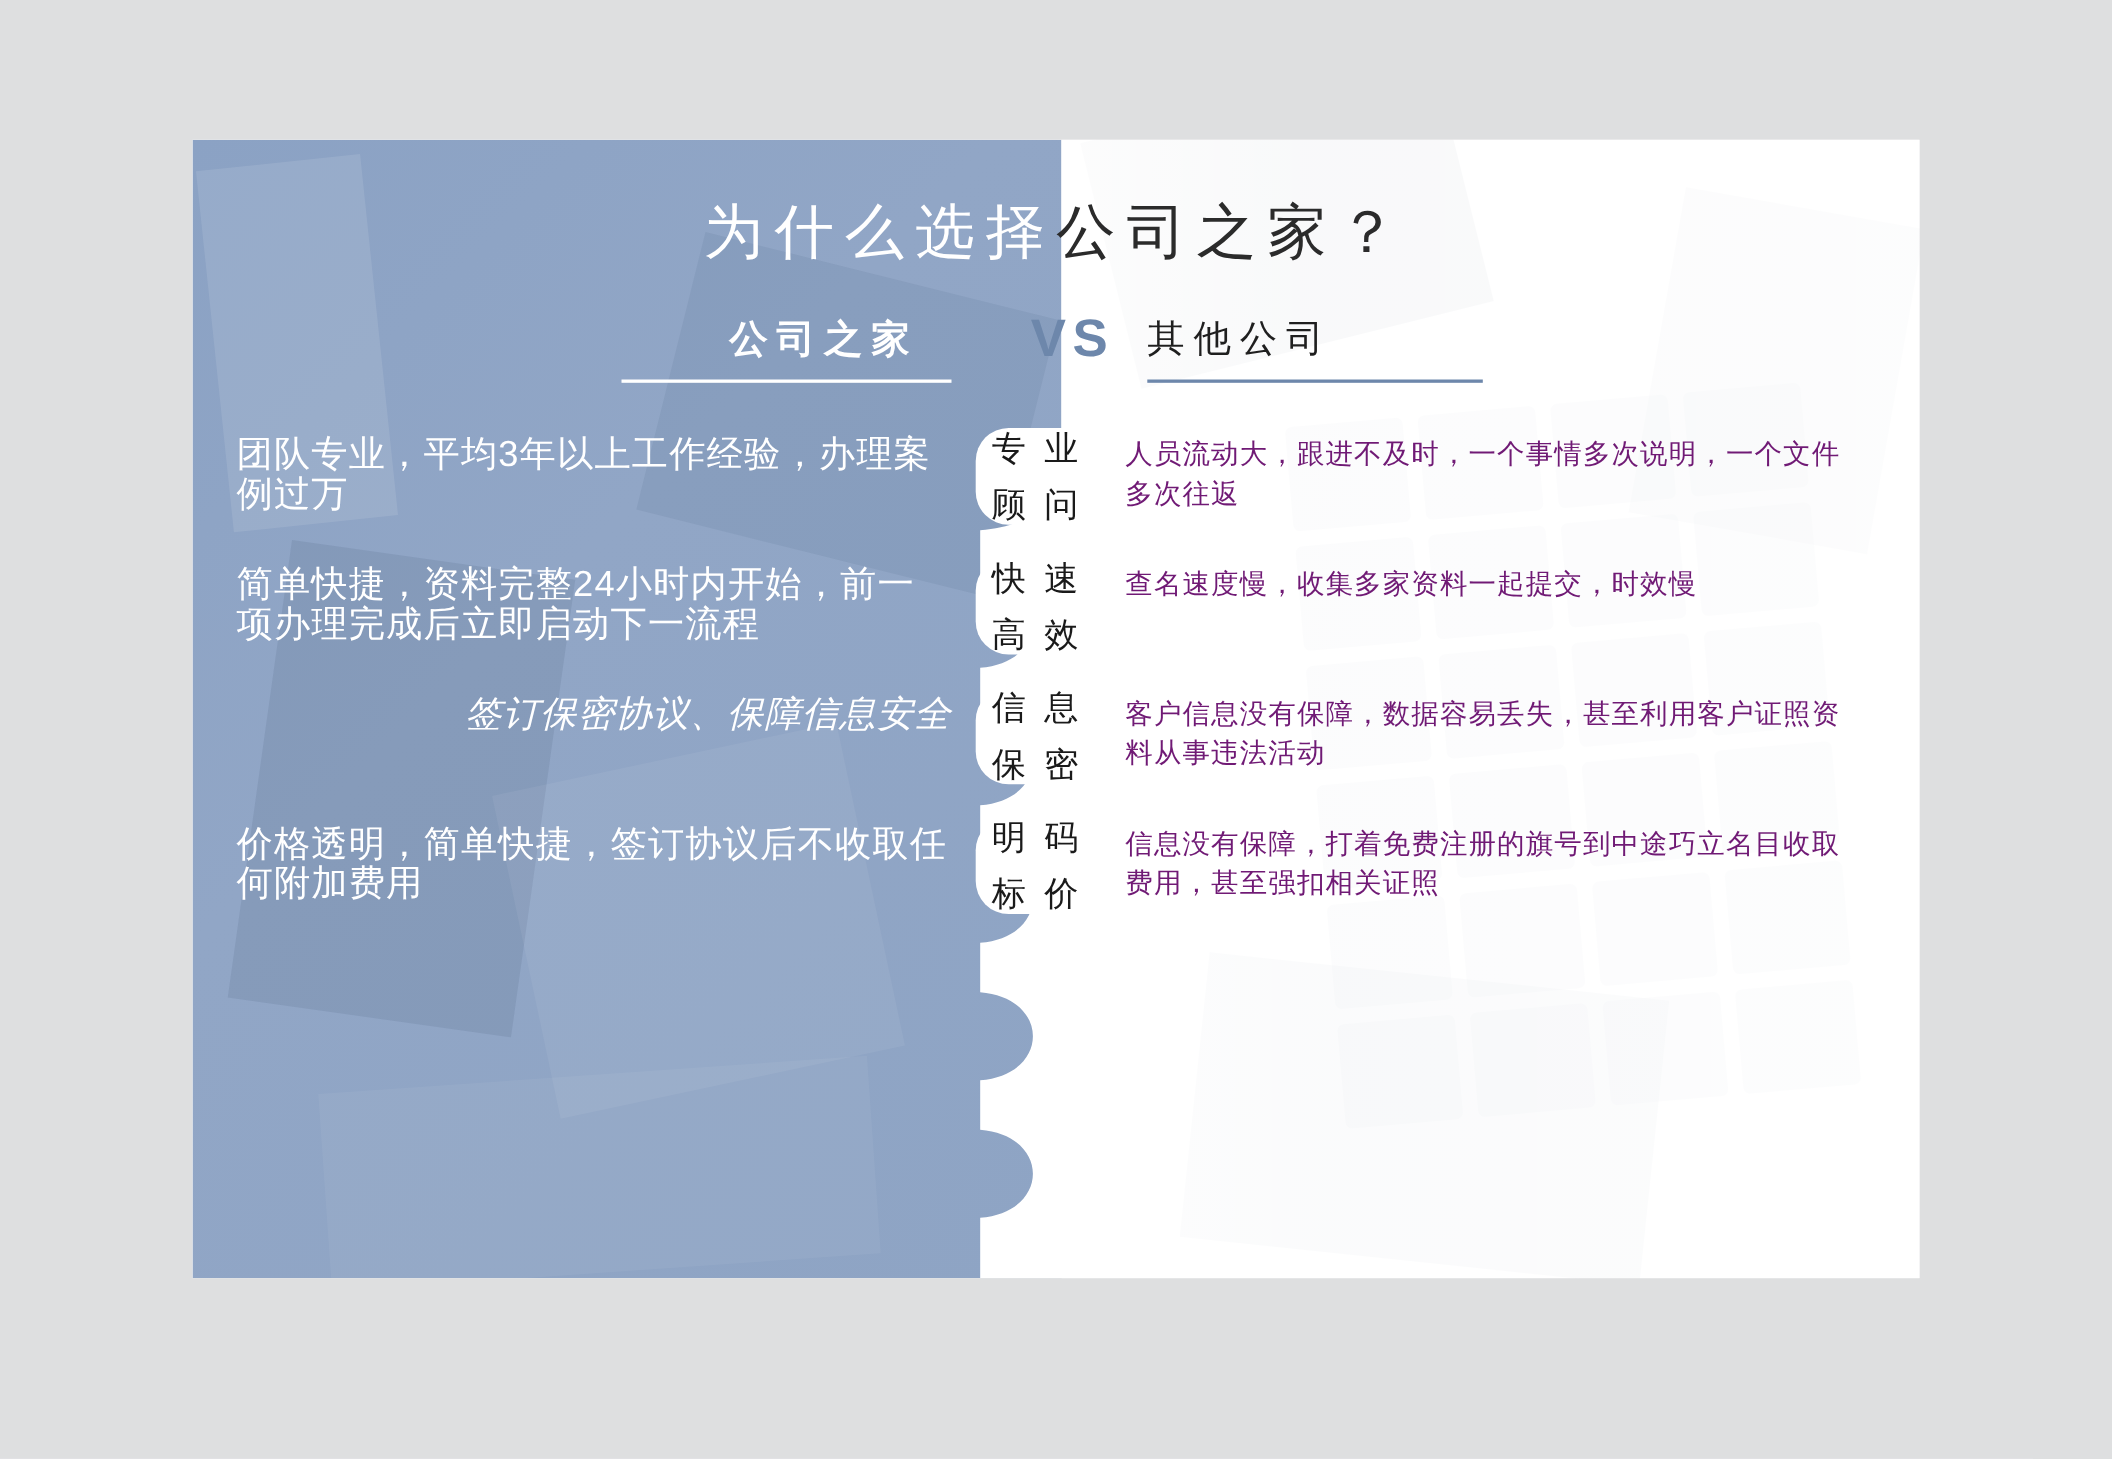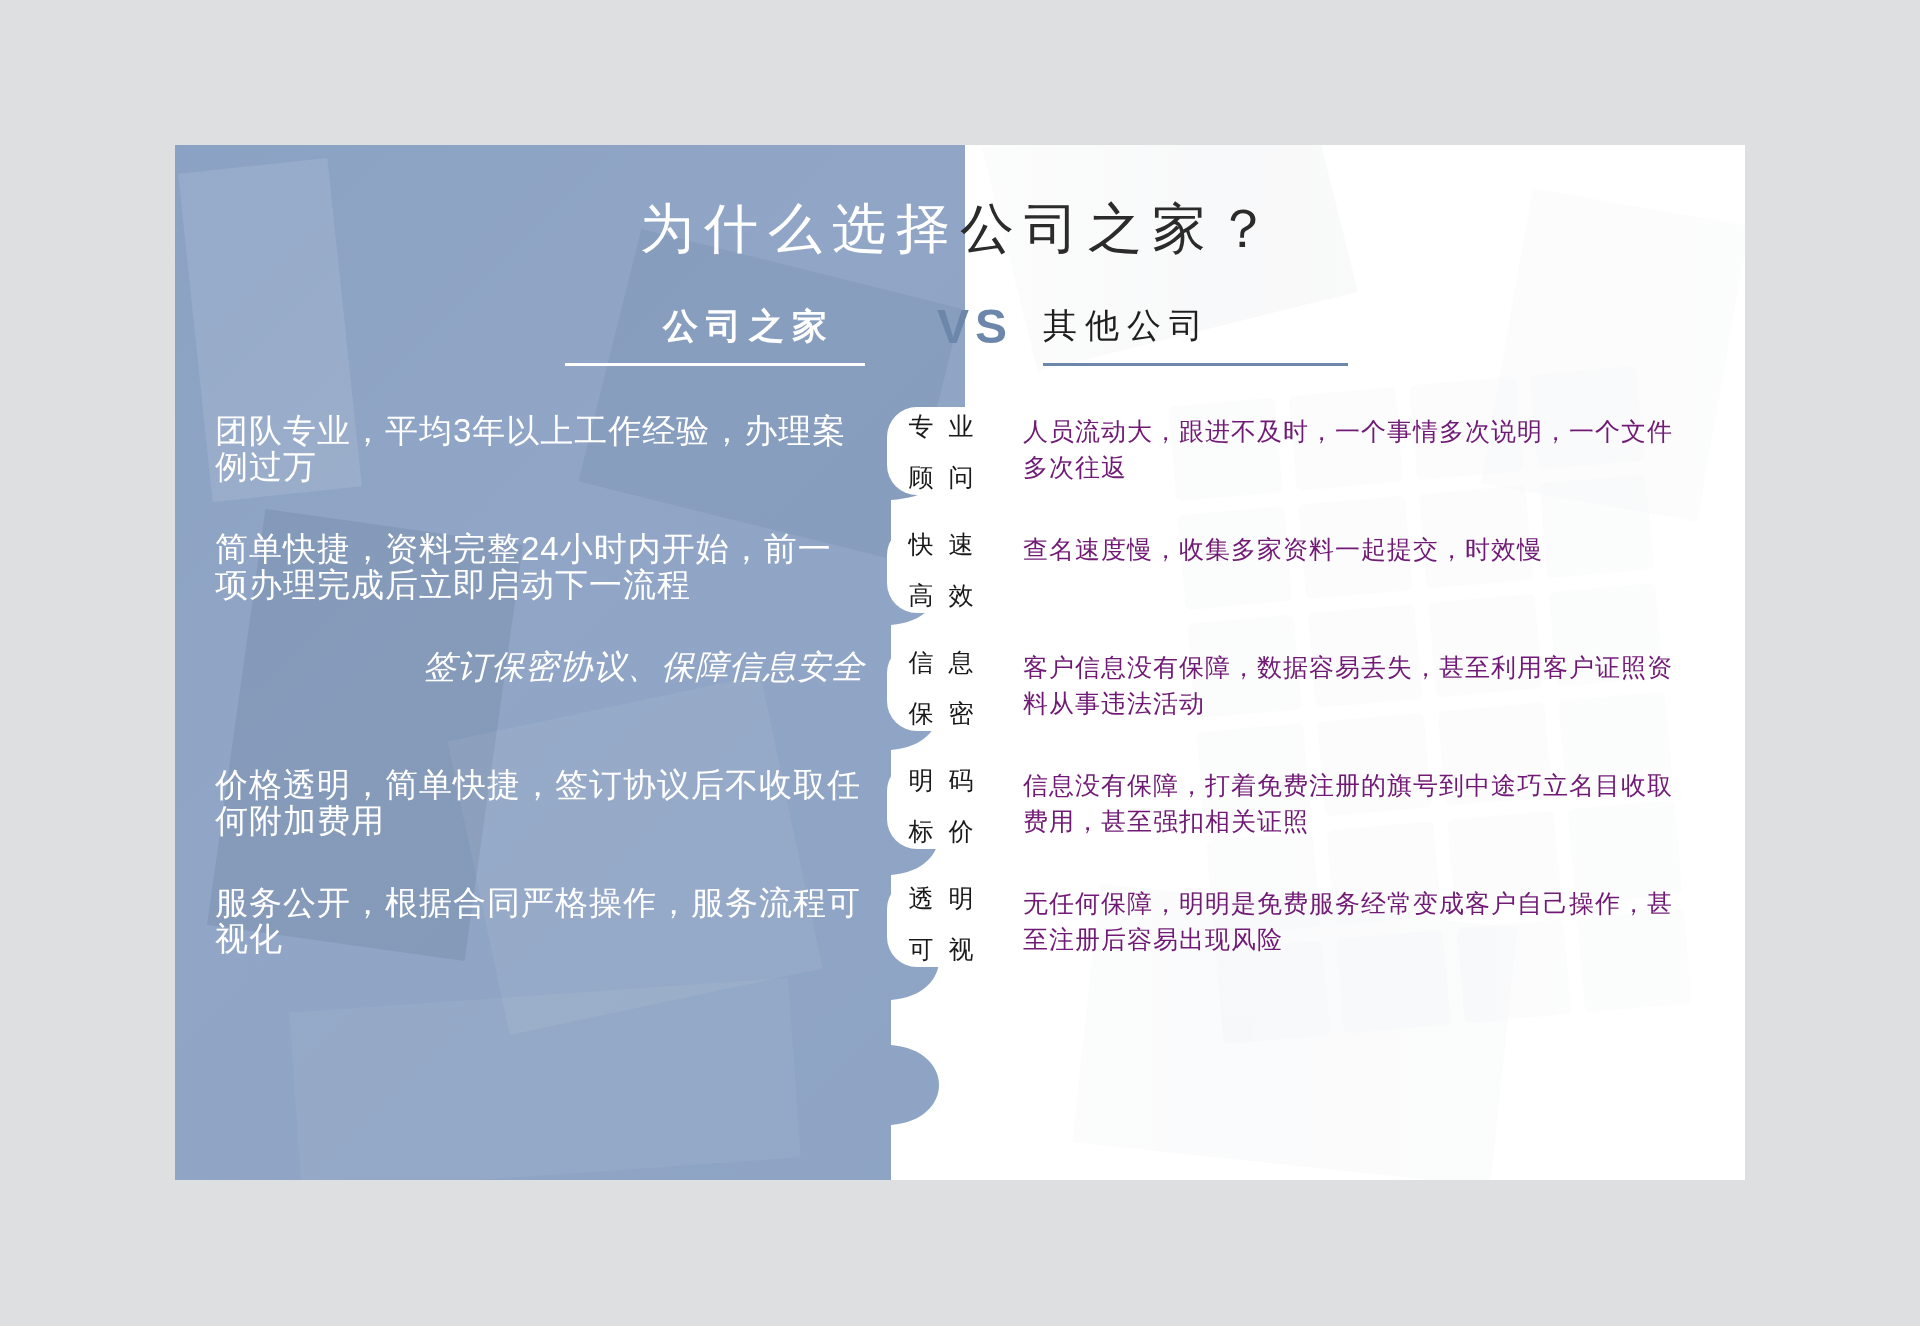--- a/index.html
+++ b/index.html
@@ -14,21 +14,21 @@
     position: relative;
     width: 1920px;
     height: 1326px;
     background: #dedfe0;
     overflow: hidden;
   }
   
   .card {
     position: absolute;
     left: 175px;
-    top: 145px;
+    top: 127px;
     width: 1570px;
     height: 1035px;
     background: #ffffff;
     overflow: hidden;
   }
   
   .left-panel {
     position: absolute;
     left: 0;
     top: 0;
@@ -190,21 +190,21 @@
     top: -6px;
     width: 108px;
     min-height: 88px;
     background: #ffffff;
     border-radius: 30px;
     display: flex;
     flex-direction: column;
     align-items: center;
     justify-content: center;
     color: #1a1a1a;
-    font-size: 25px;
+    font-size: 31px;
     line-height: 36px;
     letter-spacing: 4px;
     font-weight: 500;
     box-shadow: 0 0 0 0 rgba(0,0,0,0);
     z-index: 9;
     gap: 15px;
   }
   .row-pill span { display: block; text-align: center; padding-left: 4px;}
   .row-right {
     position: absolute;
@@ -311,24 +311,16 @@
 
       <div class="row">
         <div class="row-left">价格透明，简单快捷，签订协议后不收取任何附加费用</div>
         <div class="row-pill">
           <span>明 码</span>
           <span>标 价</span>
         </div>
         <div class="row-right">信息没有保障，打着免费注册的旗号到中途巧立名目收取费用，甚至强扣相关证照</div>
       </div>
 
-      <div class="row">
-        <div class="row-left">服务公开，根据合同严格操作，服务流程可视化</div>
-        <div class="row-pill">
-          <span>透 明</span>
-          <span>可 视</span>
-        </div>
-        <div class="row-right">无任何保障，明明是免费服务经常变成客户自己操作，甚至注册后容易出现风险</div>
-      </div>
 
     </div>
   </div>
 </div>
 
 </body></html>

